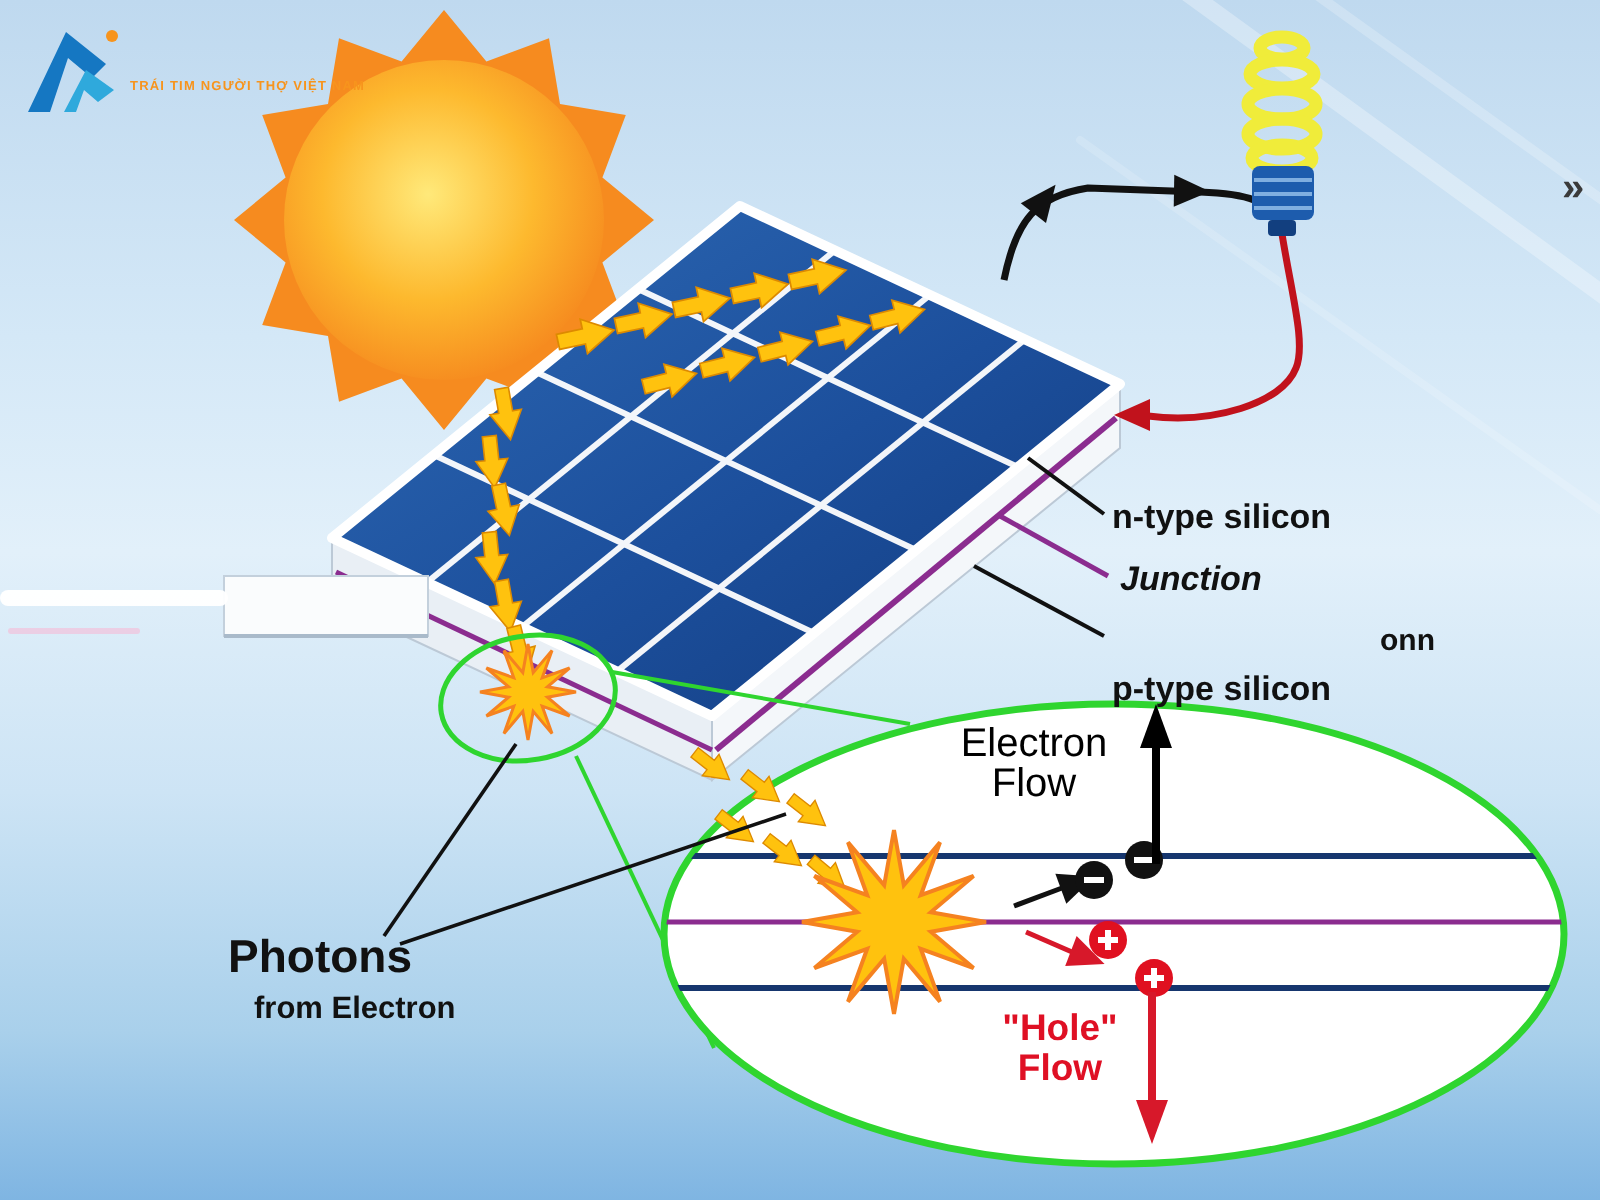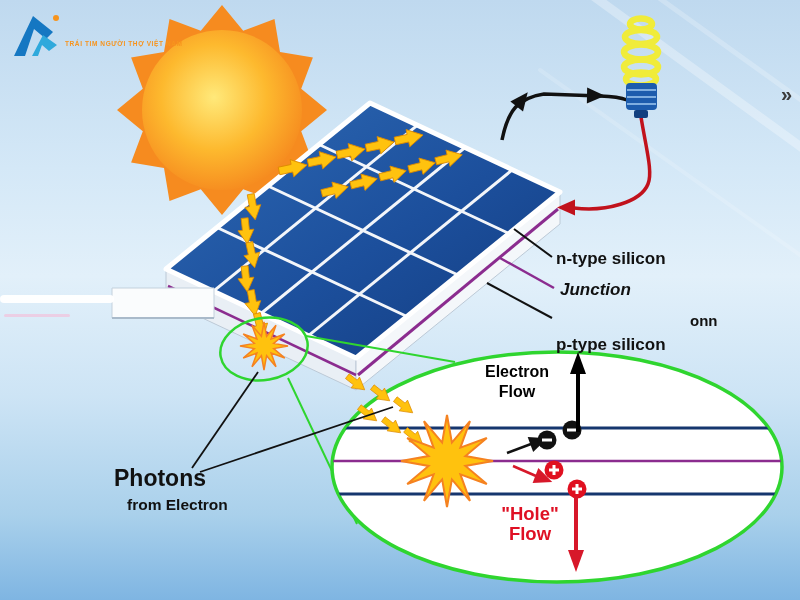--- a/index.html
+++ b/index.html
@@ -8,21 +8,21 @@
     font-family:"Liberation Sans",sans-serif;
     background:linear-gradient(180deg,#BFD9EF 0%,#D4E8F7 28%,#E2F0FA 46%,#CDE4F5 66%,#A9D0EB 86%,#7FB5E2 100%);
   }
   .stage svg{position:absolute;left:0;top:0;}
   .lbl{position:absolute;color:#111;font-weight:bold;white-space:nowrap;}
   .load-lbl{left:514px;top:24px;font-size:27px;color:#1E2F63;letter-spacing:.5px;}
   .ntype-lbl{left:556px;top:249px;font-size:17px;}
   .junction-lbl{left:560px;top:280px;font-size:17px;font-style:italic;}
   .ptype-lbl{left:556px;top:311px;font-size:17px;margin-top:24px;}
   .ptype-suffix{left:690px;top:312px;font-size:15px;text-align:center;}
-  .eflow{left:452px;top:362px;width:130px;text-align:center;font-size:16px;font-weight:bold;line-height:20px;color:#000;position:absolute;}
+  .eflow{left:452px;top:362px;width:130px;text-align:center;font-size:20px;font-weight:normal;line-height:20px;color:#000;position:absolute;}
   .hflow{left:466px;top:504px;width:128px;text-align:center;font-size:18.5px;font-weight:bold;line-height:20px;color:#DF1024;position:absolute;}
   .photons-lbl{left:114px;top:465px;font-size:23px;text-align:center;}
   .photons-sub{left:127px;top:496px;font-size:15.5px;}
   .logo{position:absolute;left:10px;top:6px;width:220px;height:58px;}
   .logo-title{position:absolute;left:54px;top:14px;font-size:15px;font-weight:bold;color:#1A5DAD;letter-spacing:.4px;}
   .logo-tagline{position:absolute;left:55px;top:34px;font-size:6.5px;color:#F7941D;letter-spacing:.6px;font-weight:bold;}
   .edge-mark{position:absolute;left:781px;top:83px;font-size:20px;color:#3a3a3a;font-weight:bold;}
 </style>
 </head>
 <body>

